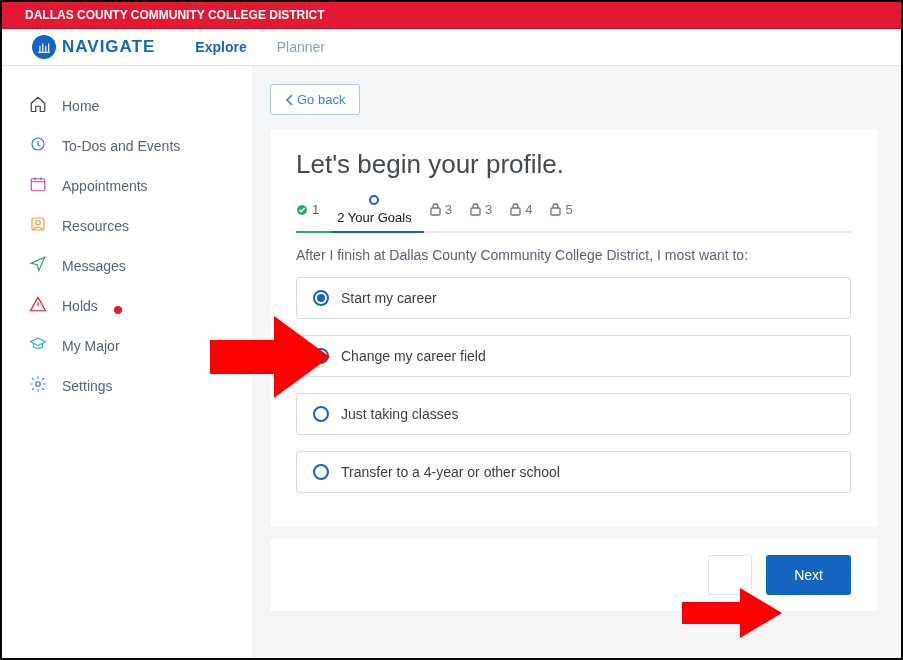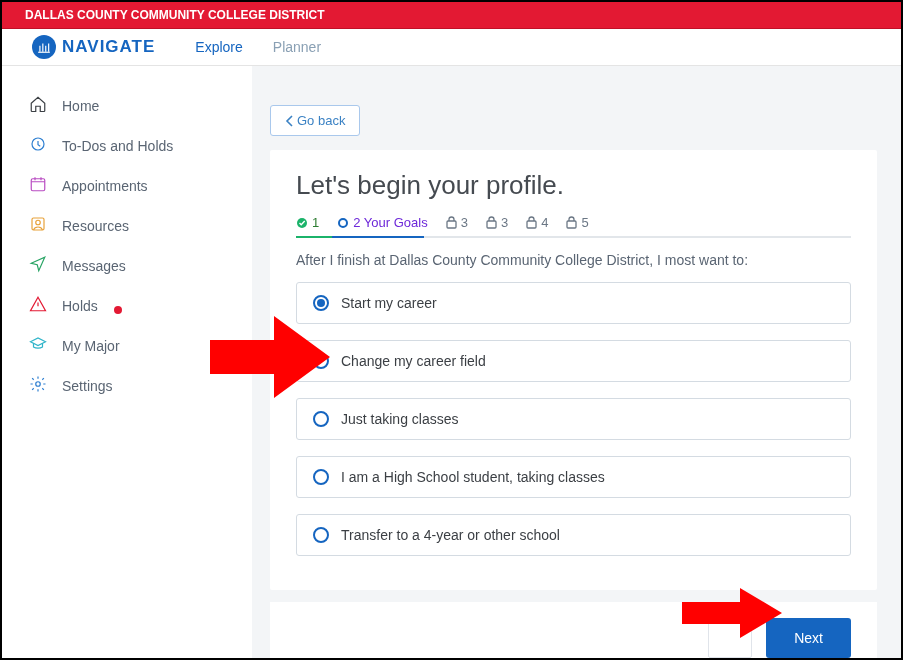--- a/index.html
+++ b/index.html
@@ -4,34 +4,34 @@
 <style>
   * { box-sizing: border-box; margin:0; padding:0; }
   body { font-family: "Segoe UI", Arial, sans-serif; font-size:14px; color:#3b3f44; background:#fff; border:2px solid #000; width:903px; height:660px; overflow:hidden; position:relative; }
   .topbar { background:#e31933; color:#fff; font-size:12px; font-weight:600; padding:6px 23px; border-bottom:1px solid #c01028; }
   .navrow { display:flex; align-items:center; padding:6px 14px; border-bottom:1px solid #e4e4e4; }
   .brand { display:flex; align-items:center; gap:6px; margin-right:40px;padding-left:16px; }
   .brand-icon { width:24px; height:24px; border-radius:50%; background:#1565c0; display:flex; align-items:center; justify-content:center; }
   .brand-text { color:#1565c0; font-weight:700; letter-spacing:1px; font-size:17px; }
   .tabs { display:flex; gap:30px; font-size:14px; }
   .tab { color:#8aa0b4; cursor:pointer; padding:4px 0; }
-  .tab.active { color:#1565c0; font-weight:400; }
+  .tab.active { color:#1565c0; font-weight:700; }
   .layout { display:flex; height:calc(100% - 62px); }
   .sidebar { width:250px; padding:18px 0 0 0; }
   .side-item { display:flex; align-items:flex-end; gap:14px; padding:10px 26px; color:#5a6573; cursor:pointer; font-size:14px; }
   .side-item .ico { width:20px; height:20px; display:flex; align-items:center; justify-content:center; }
   .dot { width:8px; height:8px; background:#e31933; border-radius:50%; margin-left:2px; display:inline-block; }
   .main { flex:1; background:#f3f5f7; padding:18px 24px 0 18px; overflow:hidden; position:relative; }
-  .goback { background:#fff; border:1px solid #a9c8ec; color:#3b82c4; font-size:13px; padding:7px 14px; border-radius:3px; display:inline-flex; align-items:center; gap:4px; cursor:pointer;margin-top:21px; }
+  .goback { background:#fff; border:1px solid #a9c8ec; color:#3b82c4; font-size:13px; padding:7px 14px; border-radius:3px; display:inline-flex; align-items:center; gap:4px; cursor:pointer; }
   .card { background:#fff; margin-top:14px; padding:20px 26px 18px 26px; border-radius:2px; }
   .card h1 { font-weight:400; font-size:26px; color:#454a50; margin-bottom:14px; }
   .steps { display:flex; gap:18px; font-size:13px; color:#6b7785; margin-bottom:6px; align-items:center; }
   .steps .step { display:flex; align-items:center; gap:4px; }
   .steps .done { color:#2e7d32; }
-  .steps .active { color:#6d28d9; }
+  .steps .active { color:#0f172a;flex-direction:column; }
   .step-underline { height:2px; background:#e2e6ea; margin-bottom:14px; position:relative; }
   .step-underline .a { position:absolute; left:0; width:110px; height:2px; background:#1bb36a; }
   .step-underline .b { position:absolute; left:36px; width:92px; height:2px; background:#1565c0; }
   .prompt { font-size:14px; color:#5a6573; margin:12px 0 14px 0; }
   .opt { border:1px solid #d4dbe2; border-radius:3px; padding:12px 16px; margin-bottom:16px; display:flex; align-items:center; gap:12px; cursor:pointer; }
   .radio { width:16px; height:16px; border:2px solid #1565c0; border-radius:50%; display:flex; align-items:center; justify-content:center; flex-shrink:0; }
   .radio.checked::after { content:""; width:8px; height:8px; background:#1565c0; border-radius:50%; }
   .footer-card { background:#fff; margin-top:12px; padding:16px 26px; display:flex; justify-content:flex-end; align-items:center; gap:14px; position:relative; }
   .next-btn { background:#1565c0; color:#fff; border:none; border-radius:3px; padding:12px 28px; font-size:14px; cursor:pointer; }
   .prev-ghost { width:44px; height:40px; border:1px solid #e0e4ea; border-radius:2px; background:#fff; }
@@ -71,21 +71,21 @@
         </span>
       <span>Home</span>
     </div>
     <div class="side-item">
       <span class="ico">
           <svg width="18" height="18" viewBox="0 0 24 24" fill="none" stroke="#2e7fd1" stroke-width="1.6">
             <circle cx="12" cy="12" r="8"></circle>
             <path d="M12 8v5l3 2"></path>
           </svg>
         </span>
-      <span>To-Dos and Holds</span>
+      <span>To-Dos and Events</span>
     </div>
     <div class="side-item">
       <span class="ico">
           <svg width="18" height="18" viewBox="0 0 24 24" fill="none" stroke="#b94cc2" stroke-width="1.6">
             <rect x="3" y="5" width="18" height="16" rx="2"></rect>
             <path d="M3 9h18M8 3v4M16 3v4"></path>
           </svg>
         </span>
       <span>Appointments</span>
     </div>
@@ -204,24 +204,20 @@
       <div class="opt">
         <span class="radio"></span>
         <span>Change my career field</span>
       </div>
       <div class="opt">
         <span class="radio"></span>
         <span>Just taking classes</span>
       </div>
       <div class="opt">
         <span class="radio"></span>
-        <span>I am a High School student, taking classes</span>
-      </div>
-      <div class="opt">
-        <span class="radio"></span>
         <span>Transfer to a 4-year or other school</span>
       </div>
     </div>
 
     <div class="footer-card">
       <div class="prev-ghost"></div>
       <button class="next-btn">Next</button>
     </div>
   </div>
 </div>

